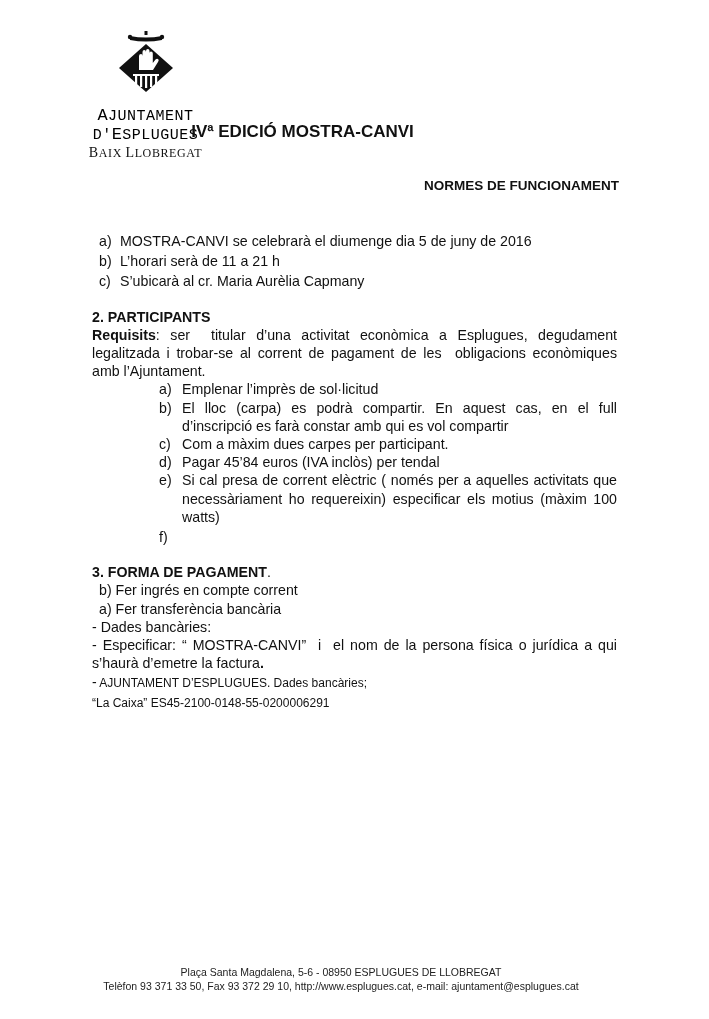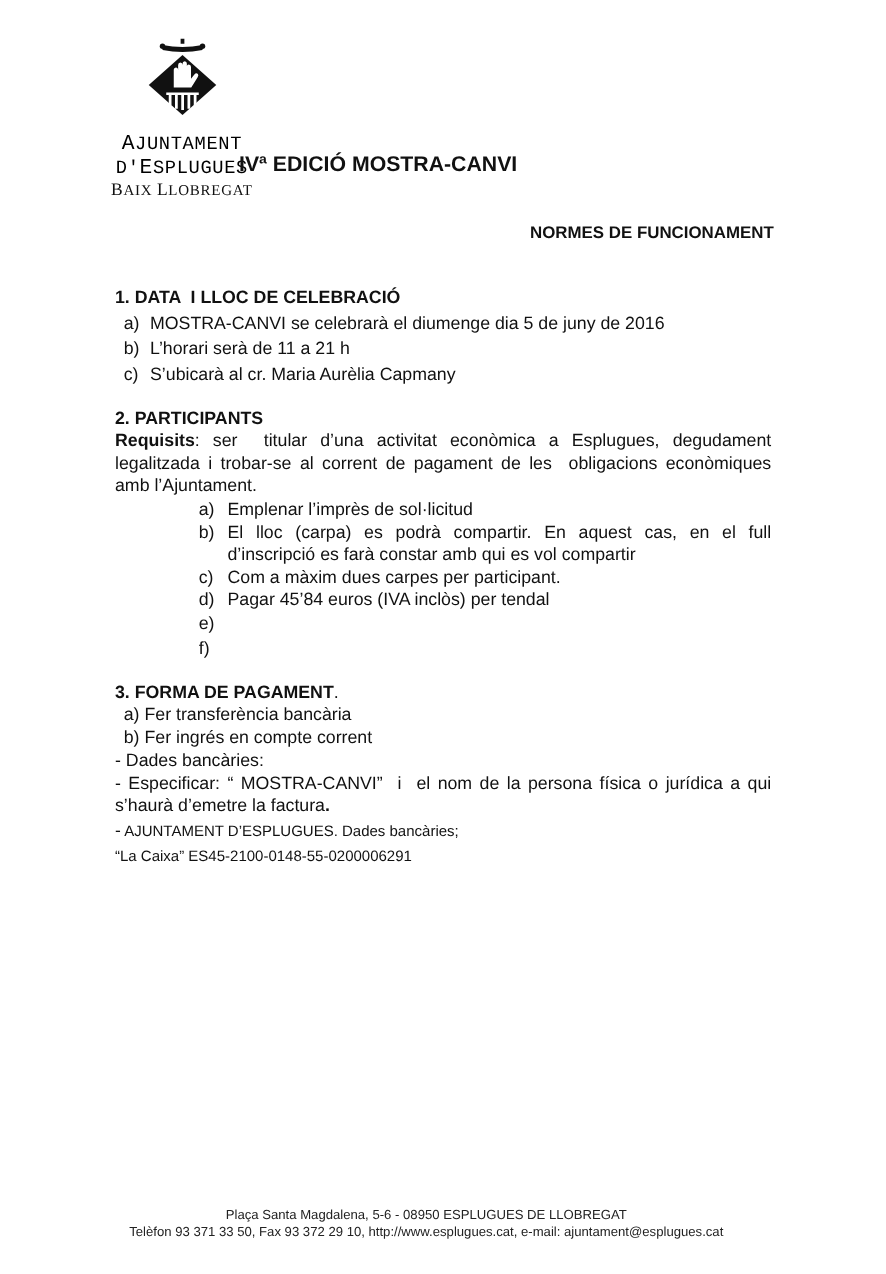--- a/index.html
+++ b/index.html
@@ -73,21 +73,20 @@
   <div class="logo-name"><span class="big">A</span><span>JUNTAMENT D'</span><span class="big">E</span><span>SPLUGUES</span></div>
   <div class="logo-sub"><span class="big">B</span><span>AIX </span><span class="big">L</span><span>LOBREGAT</span></div>
 </div>
 
 <div class="title"><span>IVª EDICIÓ MOSTRA-CANVI</span></div>
 <div class="subtitle">NORMES DE FUNCIONAMENT</div>
 
 <div class="content">
 
   <div class="sec" style="margin-bottom:17px;">
-    <div class="h" style="white-space:pre;">1. DATA  I LLOC DE CELEBRACIÓ</div>
     <div class="li lvl1" style="margin-top:3px;">
         <span class="mk">a)</span>
         <span class="tx">MOSTRA-CANVI se celebrarà el diumenge dia 5 de juny de 2016</span>
       </div>
     <div class="li lvl1">
         <span class="mk">b)</span>
         <span class="tx">L’horari serà de 11 a 21 h</span>
       </div>
     <div class="li lvl1">
         <span class="mk">c)</span>
@@ -109,30 +108,31 @@
     <div class="li lvl2">
         <span class="mk">c)</span>
         <span class="tx">Com a màxim dues carpes per participant.</span>
       </div>
     <div class="li lvl2">
         <span class="mk">d)</span>
         <span class="tx">Pagar 45’84 euros (IVA inclòs) per tendal</span>
       </div>
     <div class="li lvl2">
         <span class="mk">e)</span>
+        <span class="tx">Si cal presa de corrent elèctric ( només per a aquelles activitats que necessàriament ho requereixin) especificar els motius (màxim 100 watts)</span>
       </div>
     <div class="li lvl2" style="margin-top:2px;">
         <span class="mk">f)</span>
       </div>
   </div>
 
   <div class="sec">
     <div><b>3. FORMA DE PAGAMENT</b><span>.</span></div>
+    <div class="pay-item">b) Fer ingrés en compte corrent</div>
     <div class="pay-item">a) Fer transferència bancària</div>
-    <div class="pay-item">b) Fer ingrés en compte corrent</div>
     <div>- Dades bancàries:</div>
     <div class="justify" style="white-space:pre-wrap;"><span>- Especificar: “ MOSTRA-CANVI”  i  el nom de la persona física o jurídica a qui s’haurà d’emetre la factura</span><b>.</b></div>
     <div class="small-bold"><span style="font-size:14px;">-</span><span> AJUNTAMENT D’ESPLUGUES. Dades bancàries;</span></div>
     <div class="small-bold">“La Caixa” ES45-2100-0148-55-0200006291</div>
   </div>
 </div>
 
 <div class="footer f1">Plaça Santa Magdalena, 5-6 - 08950 ESPLUGUES DE LLOBREGAT</div>
 <div class="footer f2">Telèfon 93 371 33 50, Fax 93 372 29 10, http://www.esplugues.cat, e-mail: ajuntament@esplugues.cat</div>
 

